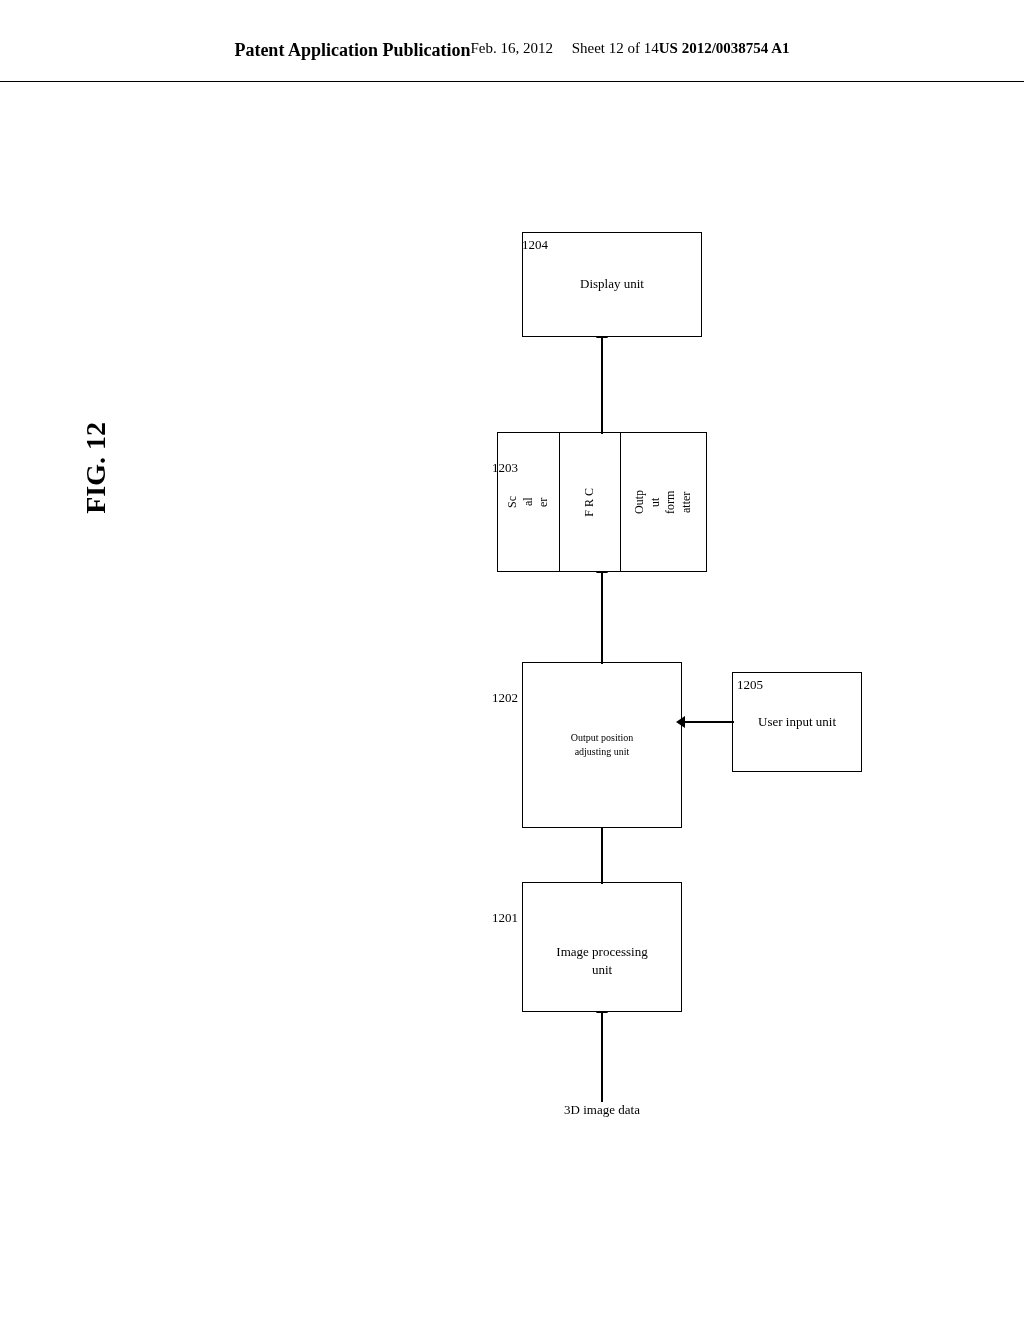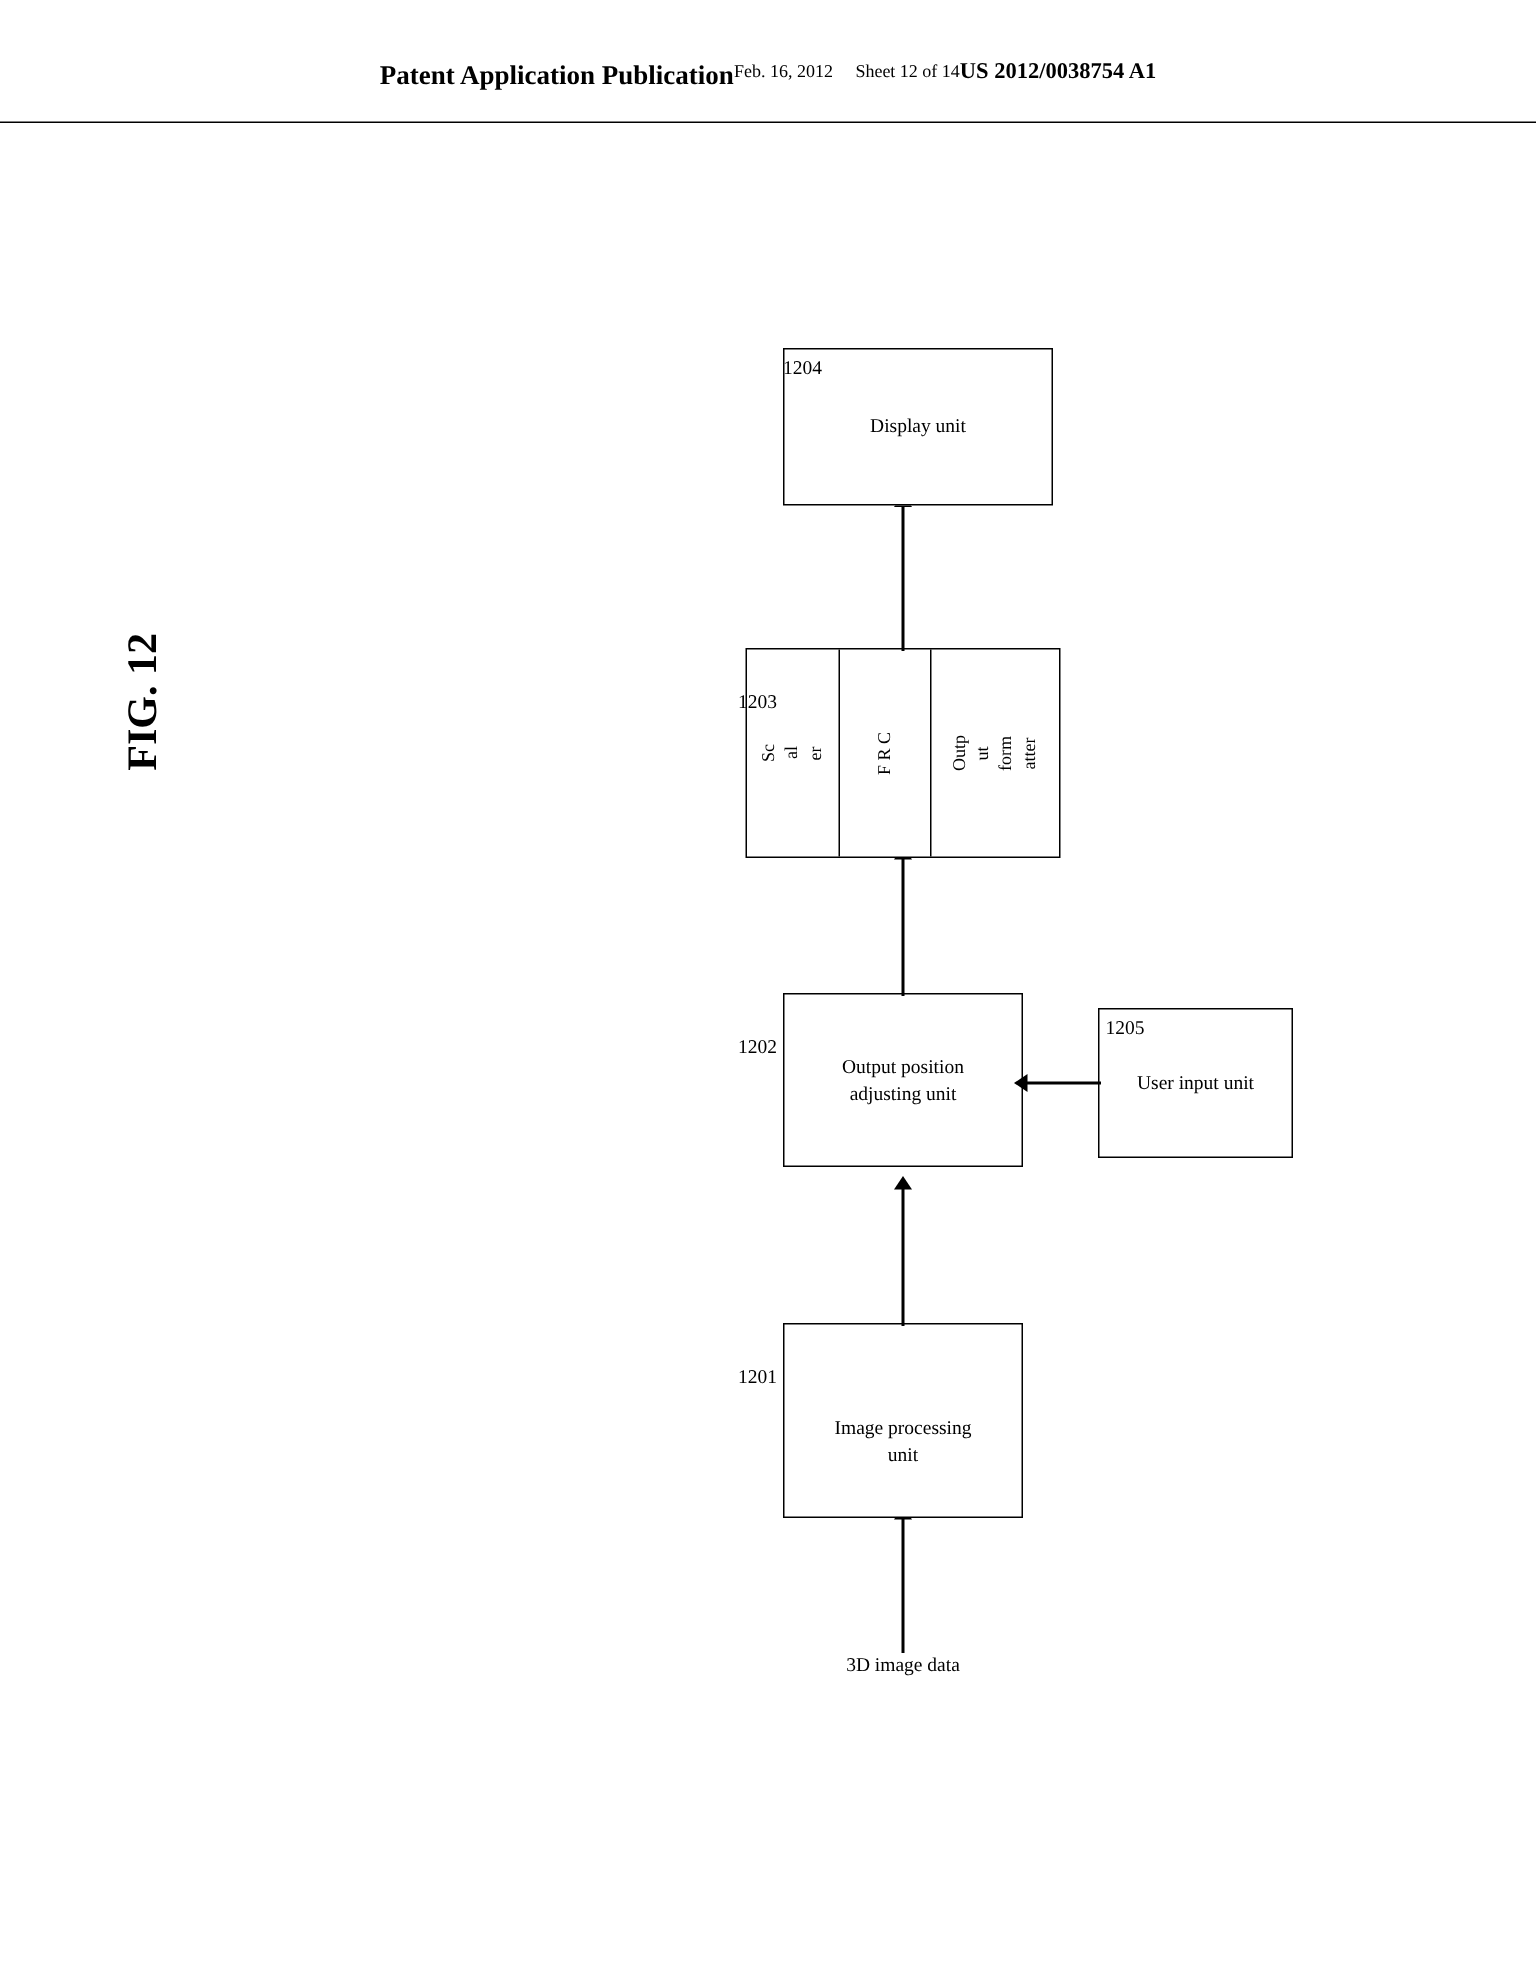--- a/index.html
+++ b/index.html
@@ -20,21 +20,21 @@
       padding: 40px 60px 20px 60px;
       border-bottom: 1px solid #000;
     }
 
     .header-left {
       font-size: 18px;
       font-weight: bold;
     }
 
     .header-center {
-      font-size: 12px;
+      font-size: 15px;
       text-align: center;
     }
 
     .header-right {
       font-size: 15px;
       font-weight: bold;
     }
 
     .page-content {
       position: relative;
@@ -115,21 +115,21 @@
     </div>
 
     <div class="ref-label" style="left:10px; top:768px;">1201</div>
 
     <div style="position:absolute; left:119px; top:650px; width:1.5px; height:92px; background:#000;">
       <div style="position:absolute; top:-8px; left:50%; transform:translateX(-50%);
                   border-left:6px solid transparent; border-right:6px solid transparent;
                   border-bottom:9px solid #000;"></div>
     </div>
 
-    <div class="box" style="left:40px; top:520px; width:160px; height:116px; font-size:13px;">
+    <div class="box" style="left:40px; top:520px; width:160px; height:166px; font-size:10px;">
       <span style="white-space:pre-line;">Output position
 adjusting unit</span>
     </div>
 
     <div class="ref-label" style="left:10px; top:548px;">1202</div>
 
     <div style="position:absolute; left:119px; top:430px; width:1.5px; height:92px; background:#000;">
       <div style="position:absolute; top:-8px; left:50%; transform:translateX(-50%);
                   border-left:6px solid transparent; border-right:6px solid transparent;
                   border-bottom:9px solid #000;"></div>

